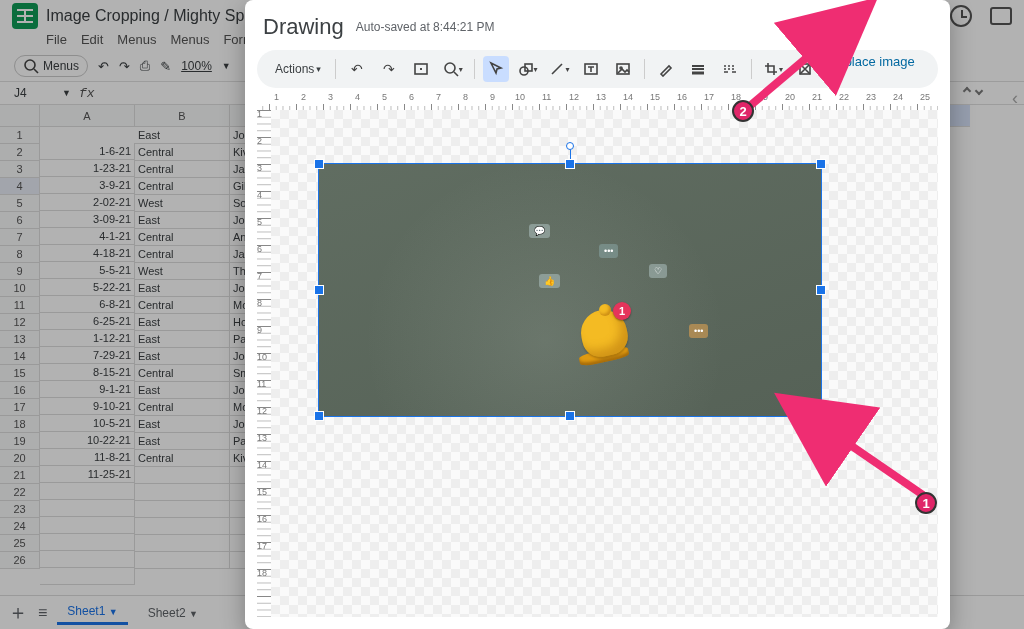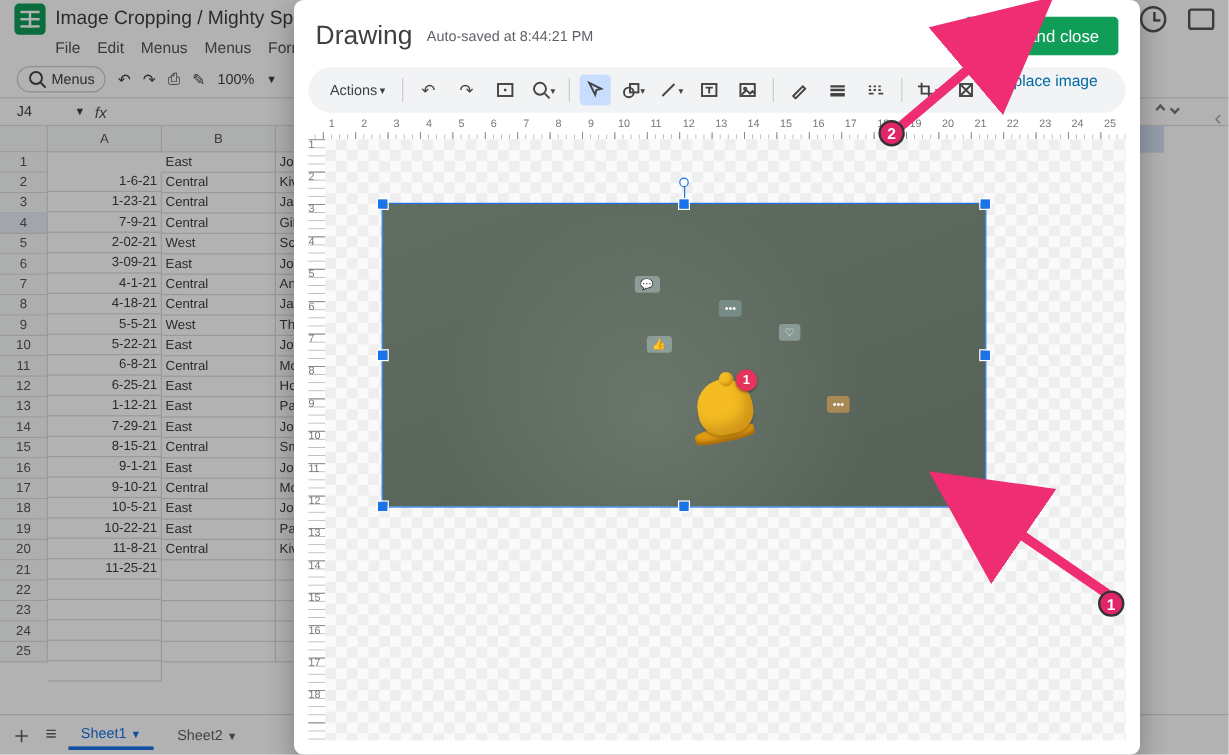--- a/index.html
+++ b/index.html
@@ -13,21 +13,21 @@
     font-size: 13px;
     color: #3c4043;
   }
 
   
   .app-back { position: absolute; inset: 0; display:flex; flex-direction:column; }
   .back-header { display:flex; align-items:center; gap:8px; padding:6px 12px; height:32px; }
   .back-menus { display:flex; gap:14px; padding:0 46px 4px 46px; font-size:13px; color:#555; }
   .back-toolbar { display:flex; align-items:center; gap:10px; padding:4px 14px; }
   .cell-ref { width:40px; font-size:12px; }
-  .fx { font-style: italic; color:#555; font-family: Liberation Sans, sans-serif; }
+  .fx { font-style: italic; color:#555; font-family: Liberation Mono, monospace; }
 
   .sheet-area { position:relative; flex:1; display:flex; }
   .hcell { width:95px; height:22px; display:flex; align-items:center; justify-content:center; font-size:11px; color:#555; border-right:1px solid #ddd; border-bottom:1px solid #ddd; background:#f8f9fa; }
   .rcell { width:40px; height:17px; font-size:11px; color:#555; display:flex; align-items:center; justify-content:center; border-right:1px solid #ddd; border-bottom:1px solid #ddd; background:#f8f9fa; }
   .grid-row { display:flex; height:17px; }
   .grid-cell { width:95px; height:17px; font-size:11px; padding:0 3px; border-right:1px solid #ddd; border-bottom:1px solid #ddd; overflow:hidden; white-space:nowrap; display:flex; align-items:center; }
   .grid-cell.r { justify-content:flex-end;margin-top:16px; }
   .selected-row .rcell{ background:#e9edf7; }
   .active-col-j { position:absolute; left:875px; top:0; width:95px; height:22px; background:#d7e3fa; border-bottom:1px solid #ddd; }
 
@@ -170,21 +170,21 @@
       <svg class="icon">
           <circle cx="7" cy="7" r="5"></circle>
           <path d="M11 11l4 4"></path>
         </svg>
       <span>Menus</span>
     </span>
     <span class="btn">↶</span>
     <span class="btn">↷</span>
     <span class="btn">⎙</span>
     <span class="btn">✎</span>
-    <span style="font-size:12px;">100%</span>
+    <span style="font-size:12px;text-decoration:underline;">100%</span>
     <span style="font-size:9px">▼</span>
   </div>
   <div style="display:flex;align-items:center;gap:8px;padding:2px 14px;border-top:1px solid #e0e0e0;border-bottom:1px solid #e0e0e0;height:24px;">
     <span class="cell-ref">J4</span>
     <span style="font-size:9px">▼</span>
     <span class="fx">fx</span>
     <div style="flex:1;height:18px;"></div>
   </div>
 
   <div class="sheet-area">
@@ -203,21 +203,21 @@
             <div class="grid-cell" style="width:40px">Jon</div>
           </div>
           <div class="grid-row">
             <div class="rcell">2</div>
             <div class="grid-cell r">1-23-21</div>
             <div class="grid-cell">Central</div>
             <div class="grid-cell" style="width:40px">Kiv</div>
           </div>
           <div class="grid-row">
             <div class="rcell">3</div>
-            <div class="grid-cell r">7-9-21</div>
+            <div class="grid-cell r">3-9-21</div>
             <div class="grid-cell">Central</div>
             <div class="grid-cell" style="width:40px">Jar</div>
           </div>
           <div class="grid-row selected-row">
             <div class="rcell">4</div>
             <div class="grid-cell r">2-02-21</div>
             <div class="grid-cell">Central</div>
             <div class="grid-cell" style="width:40px">Gill</div>
           </div>
           <div class="grid-row">
@@ -335,20 +335,26 @@
             <div class="grid-cell" style="width:40px"></div>
           </div>
           <div class="grid-row">
             <div class="rcell">24</div>
             <div class="grid-cell r"></div>
             <div class="grid-cell"></div>
             <div class="grid-cell" style="width:40px"></div>
           </div>
           <div class="grid-row">
             <div class="rcell">25</div>
+            <div class="grid-cell r"></div>
+            <div class="grid-cell"></div>
+            <div class="grid-cell" style="width:40px"></div>
+          </div>
+          <div class="grid-row">
+            <div class="rcell">26</div>
             <div class="grid-cell r"></div>
             <div class="grid-cell"></div>
             <div class="grid-cell" style="width:40px"></div>
           </div>
         </div>
     </div>
     <div class="active-col-j" style="display:flex;align-items:center;justify-content:center;font-size:11px;color:#1a5bd0;">J</div>
   </div>
 
   <div class="tabs-bar">
@@ -359,21 +365,20 @@
   </div>
 </div>
 
 <div class="scrim"></div>
 
 <div class="dialog">
   <div class="dlg-header">
     <div class="dlg-title">Drawing</div>
     <div class="dlg-saved">Auto-saved at 8:44:21 PM</div>
     <div style="flex:1"></div>
-    <button class="dlg-save-btn">Save and close</button>
   </div>
 
   <div class="dlg-toolbar">
     <span class="actions">
         <span>Actions</span>
         <span style="font-size:9px">▾</span>
       </span>
     <span class="sep"></span>
     <span class="btn">↶</span>
     <span class="btn">↷</span>

